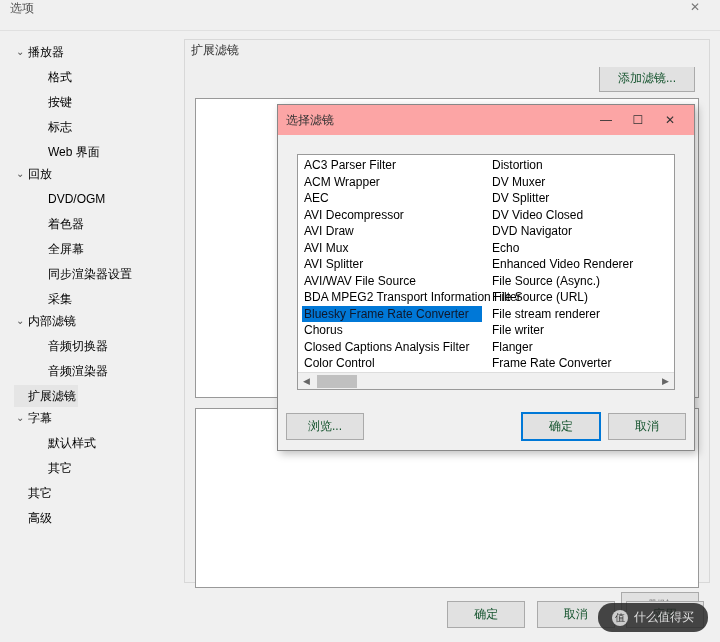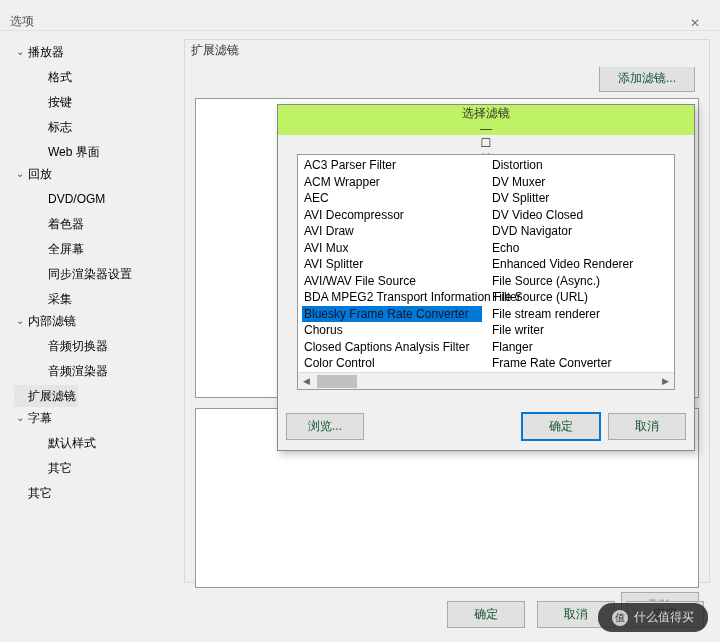--- a/index.html
+++ b/index.html
@@ -1,19 +1,19 @@
 <!DOCTYPE html>
 <html><head>
 <meta charset="utf-8">
 <style>
 * { box-sizing: border-box; margin: 0; padding: 0; font-family: "Microsoft YaHei", "Segoe UI", Tahoma, sans-serif; font-size: 12px; }
 body { background: #f0f0f0; width: 720px; height: 642px; overflow: hidden; }
 
 .window { background: #f0f0f0; width: 720px; height: 642px; position: relative; }
-.titlebar { height: 30px; display: flex; align-items: flex-end; padding: 0 10px; color: #555; }
+.titlebar { height: 30px; display: flex; align-items: flex-start; padding: 0 10px; color: #555; }
 .titlebar .title { flex: 1; }
 .titlebar .close { width: 30px; text-align: center; color: #777; cursor: pointer; }
 
 .divider { height: 1px; background: #e0e0e0; }
 
 .content { display: flex; height: 560px; }
 
 .tree { width: 178px; padding: 10px 4px 10px 14px; height: 100%; overflow: hidden; }
 .tree ul { list-style: none; }
 .tree li { line-height: 20px; white-space: nowrap; }
@@ -34,21 +34,21 @@
 .btn-row-right { text-align: right; margin: 4px 0 8px 0; }
 .btn-add { float: right; margin: -2px 4px 6px 0; }
 
 .footer { position: absolute; right: 16px; bottom: 14px; }
 .footer .button { margin-left: 8px; }
 
 .watermark { position: absolute; right: 12px; bottom: 10px; background: rgba(40,40,40,0.85); color: #ddd; padding: 6px 14px; border-radius: 14px; font-size: 12px; display: flex; align-items: center; gap: 6px; }
 .watermark .dot { width: 16px; height: 16px; border-radius: 50%; background: #ccc; color: #333; display: inline-flex; align-items: center; justify-content: center; font-size: 10px; }
 
 .dialog { position: absolute; left: 277px; top: 104px; width: 418px; background: #f0f0f0; border: 1px solid #888; box-shadow: 3px 3px 8px rgba(0,0,0,0.25); }
-.dialog .dlg-title { height: 30px; display: flex; align-items: center; padding: 0 8px; background: #bef264; flex-direction: column; }
+.dialog .dlg-title { height: 30px; display: flex; align-items: center; padding: 0 8px; background: #fca5a5; }
 .dialog .dlg-title span.t { flex: 1; color: #333; }
 .dialog .dlg-title .tb { width: 32px; text-align: center; color: #333; cursor: pointer; font-family: "Segoe UI Symbol", sans-serif; }
 .listbox { border: 1px solid #999; background: #fff; margin: 19px; height: 236px; overflow: hidden; position: relative; }
 .list-cols { display: flex; height: 218px; }
 .list-col { width: 50%; padding: 2px 4px; }
 .list-col div { line-height: 16.5px; white-space: nowrap; cursor: pointer; padding: 0 2px; }
 .list-col div.sel { background: #0078d7; color: #0f172a; }
 .hscroll { position: absolute; left: 0; right: 0; bottom: 0; height: 17px; background: #f0f0f0; border-top: 1px solid #ddd; display: flex; align-items: center; }
 .hscroll .ar { width: 17px; text-align: center; color: #666; font-size: 9px; }
 .hscroll .thumb { height: 13px; background: #c0c0c0; width: 40px; margin-left: 2px; }
@@ -139,20 +139,23 @@
             <li><span class="node leaf">
                   <span>默认样式</span>
                 </span></li>
             <li><span class="node leaf">
                   <span>其它</span>
                 </span></li>
           </ul>
         </li>
         <li><span class="node leaf">
               <span>其它</span>
+            </span></li>
+        <li><span class="node leaf">
+              <span>高级</span>
             </span></li>
       </ul>
     </div>
 
     <div class="right">
       <div class="group">
         <div class="group-title">扩展滤镜</div>
         <div class="group-body">
           <div style="overflow:hidden;">
             <span class="button btn-add">添加滤镜...</span>

